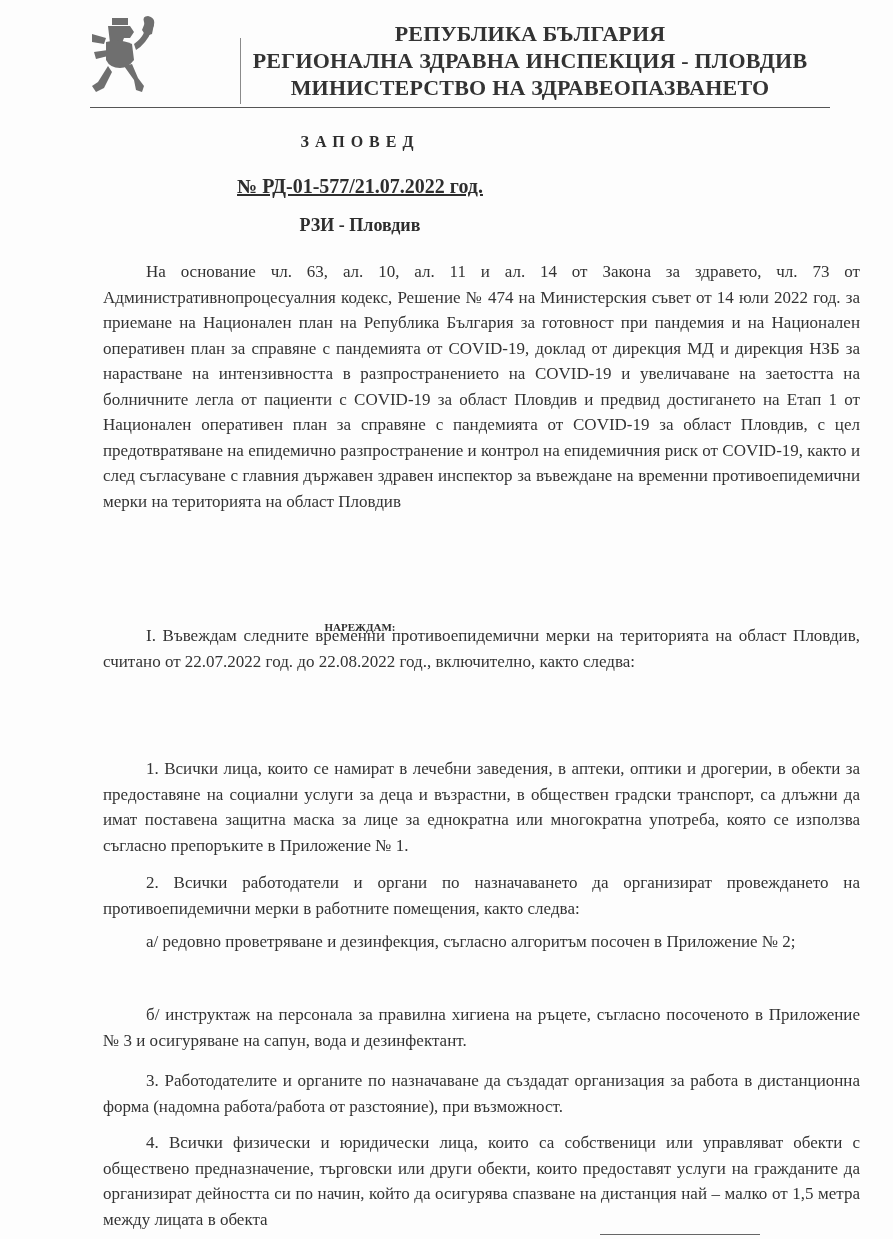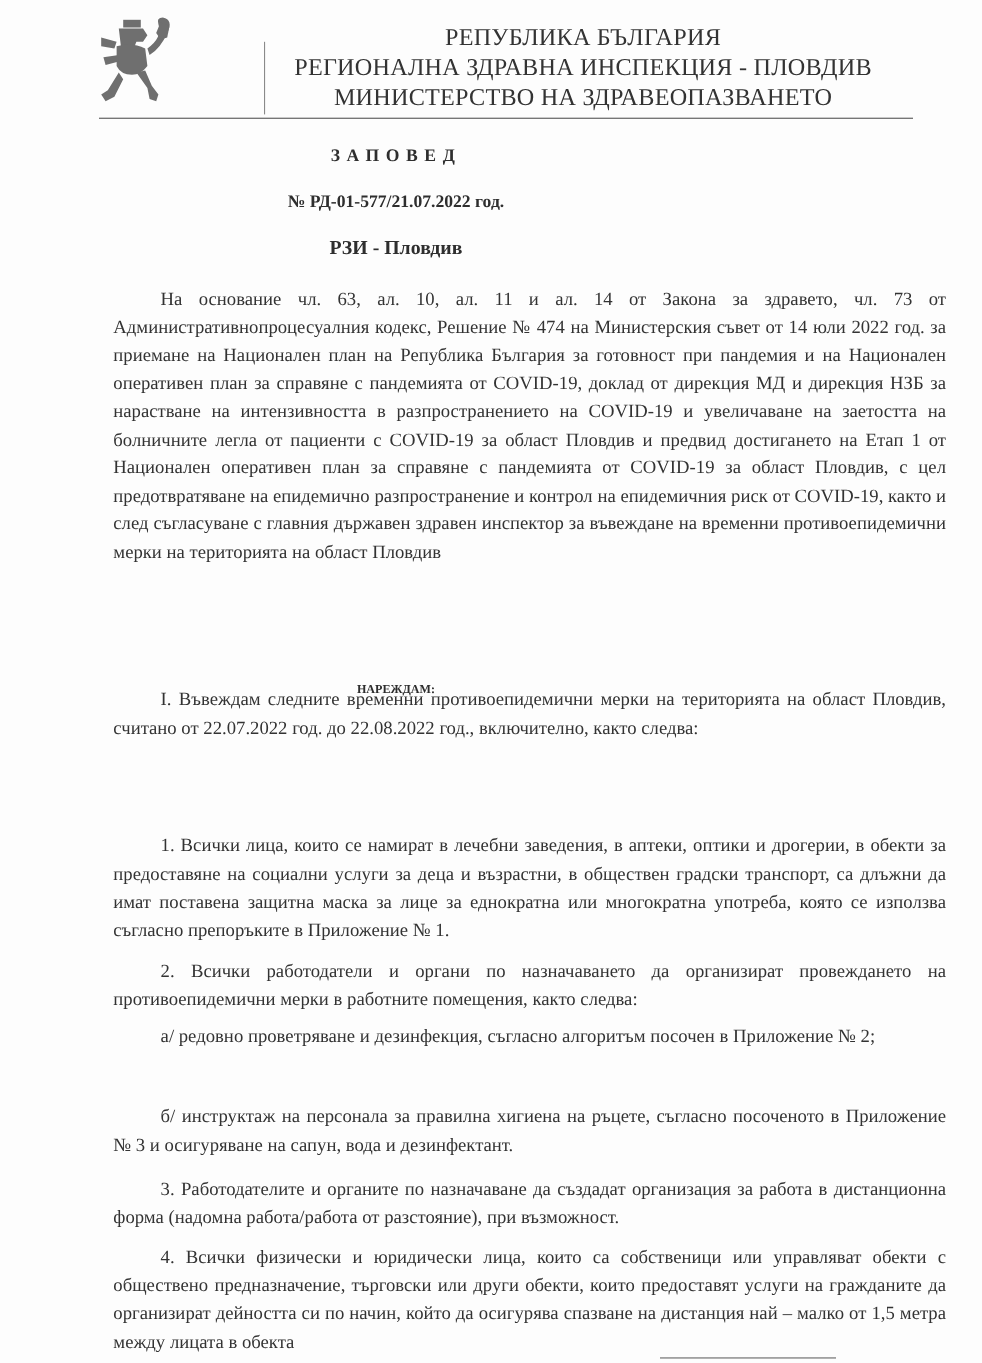--- a/index.html
+++ b/index.html
@@ -9,27 +9,27 @@
     color: #2a2a2a;
   }
   .page { position: absolute; left: 0; top: 0; width: 893px; height: 1239px; background: #fdfdfd; }
 
   
   .letterhead { position: absolute; left: 80px; top: 10px; width: 750px; height: 95px; }
   .coat { position: absolute; left: 8px; top: 4px; width: 72px; height: 90px; }
   .coat svg { width: 100%; height: 100%; }
   .vline { position: absolute; left: 160px; top: 28px; width: 1px; height: 66px; background: #8a8a8a; }
   .head-lines { position: absolute; left: 170px; top: 10px; width: 560px; text-align: center; }
-  .head-line { font-weight: normal; font-size: 22px; line-height: 27px; color: #333; letter-spacing: 0.2px; white-space: nowrap; }
+  .head-line { font-weight: bold; font-size: 22px; line-height: 27px; color: #333; letter-spacing: 0.2px; white-space: nowrap; }
   .hr { position: absolute; left: 90px; top: 107px; width: 740px; height: 1px; background: #555; }
 
   
   .title { position: absolute; left: 0; width: 720px; text-align: center; font-weight: bold; color: #2e2e2e; }
   .t-order { top: 133px; font-size: 16px; letter-spacing: 6px; }
-  .t-number { top: 175px; font-size: 16px; }
+  .t-number { top: 175px; font-size: 20px; text-decoration: underline; }
   .t-issuer { top: 215px; font-size: 18px; }
   .t-order-verb { top: 621px; font-size: 11px; }
 
   
   .para {
     position: absolute; left: 103px; width: 757px;
     font-size: 17px; line-height: 25.5px; text-align: justify; text-indent: 43px;
     color: #333;
   }
   .p-basis { top: 259px; }

